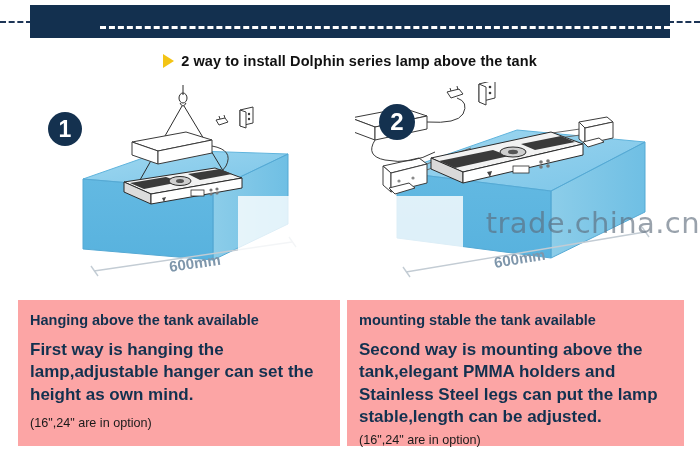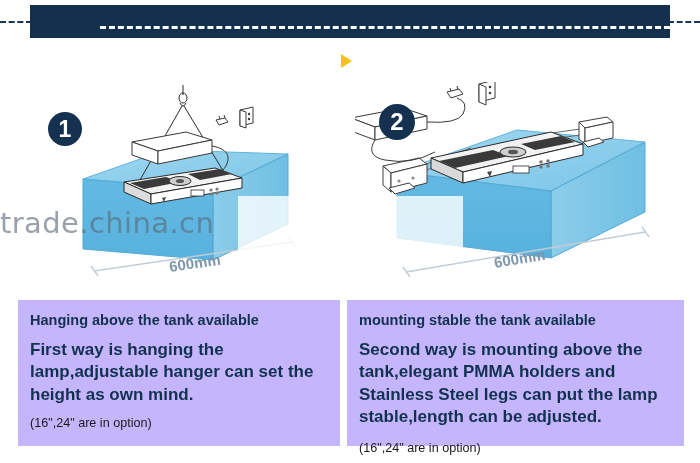--- a/index.html
+++ b/index.html
@@ -49,68 +49,69 @@
   .badge{
     position:absolute;border-radius:50%;background:#14314f;color:#ffffff;
     display:flex;align-items:center;justify-content:center;
     font-weight:bold;line-height:1;
   }
   .badge-1{left:48px;top:112px;width:34px;height:34px;font-size:23px;}
   .badge-2{left:379px;top:104px;width:36px;height:36px;font-size:24px;}
 
   
   .watermark{
-    position:absolute;left:0;top:206px;width:700px;text-align:left;
+    position:absolute;left:0;top:206px;width:700px;text-align:right;
     font-size:29px;color:#5b6a7a;opacity:.62;letter-spacing:.4px;
     font-family:"DejaVu Sans","Liberation Sans",sans-serif;
     pointer-events:none;
   }
   .wm-band{
     position:absolute;left:238px;top:196px;width:225px;height:56px;
     background:rgba(255,255,255,.80);pointer-events:none;
   }
 
   
   .panels{
     position:absolute;left:18px;top:300px;width:666px;height:146px;
     display:flex;gap:7px;
   }
   .panel{
-    background:#c4b5fd;padding:11px 24px 10px 12px;box-sizing:border-box;
+    background:#fca5a5;padding:11px 24px 10px 12px;box-sizing:border-box;
   }
   .panel-1{width:322px;}
   .panel-2{width:337px;}
   .panel-h{
     font-size:14.5px;font-weight:bold;color:#12314f;margin:1px 0 10px 0;
     line-height:1.15;
   }
   .panel-b{
     font-size:17px;font-weight:bold;color:#12314f;line-height:1.32;
     margin:0 0 9px 0;
   }
   .panel-n{
     font-size:12.6px;color:#1a1a1a;line-height:1.3;margin:0;
   }
-  .panel-2 .panel-b{margin-bottom:12px;}
+  .panel-2 .panel-b{margin-bottom:4px;}
 </style>
 </head>
 <body>
 
 <div id="page">
 
   <div class="header-wrap">
     <div class="header-dash-left"></div>
     <div class="header-dash-right"></div>
     <div class="header-bar">
       <div class="header-bar-dashes"></div>
     </div>
   </div>
 
   <div class="title-row">
     <span class="title-arrow"></span>
+    <span class="title-text">2 way to install Dolphin series lamp above the tank</span>
   </div>
 
   <div class="illus illus-1">
     <svg viewBox="0 0 330 212" xmlns="http://www.w3.org/2000/svg">
       <defs>
         <linearGradient id="tankTopA" x1="0" y1="0" x2="1" y2="1">
           <stop offset="0" stop-color="#9ed7f0"></stop>
             <stop offset="1" stop-color="#7cc5e8"></stop>
         </linearGradient>
         <linearGradient id="tankFrontA" x1="0" y1="0" x2="0" y2="1">

